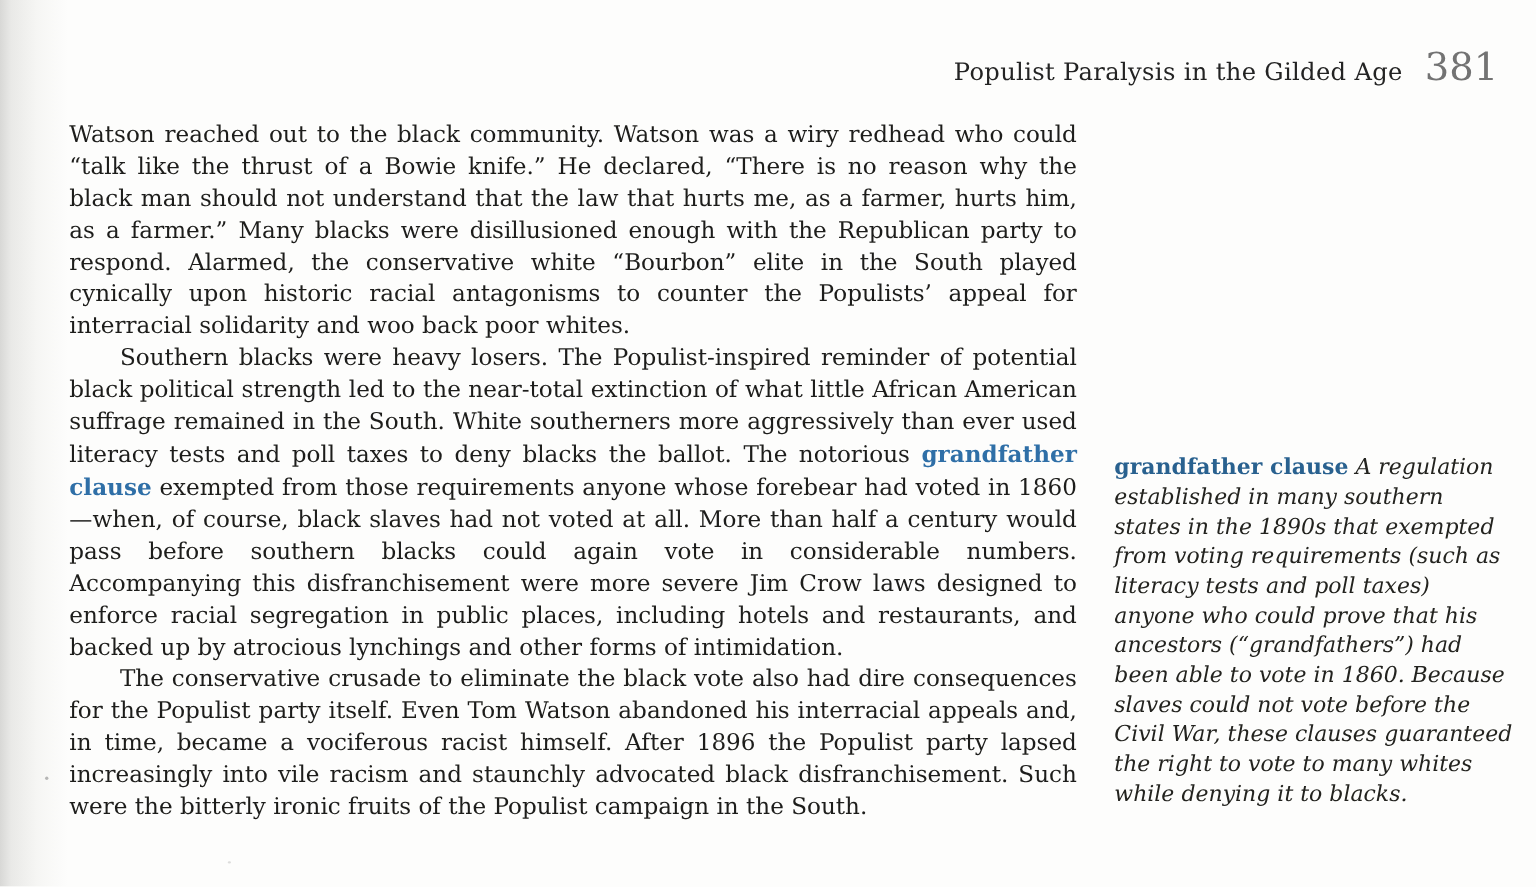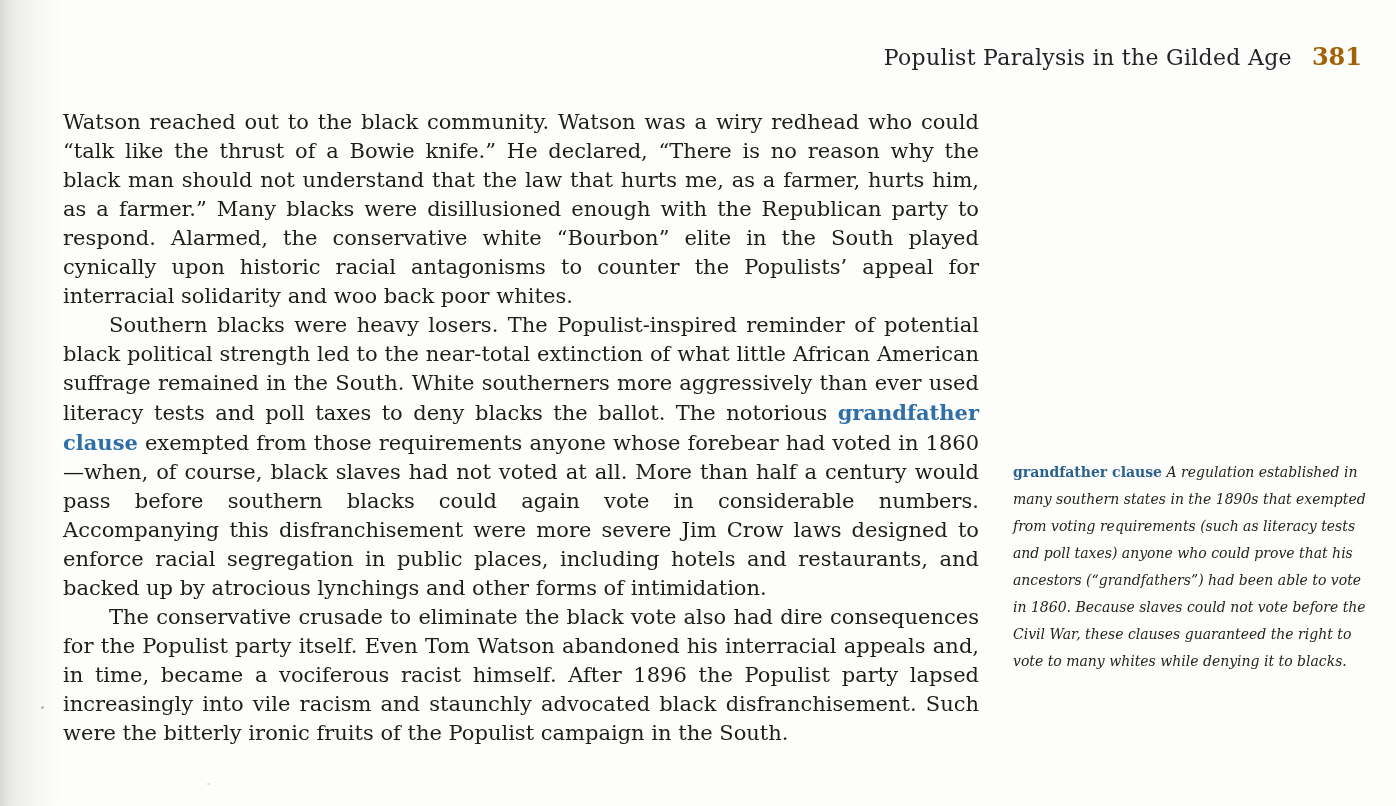--- a/index.html
+++ b/index.html
@@ -32,23 +32,23 @@
     display: flex;
     align-items: baseline;
     white-space: nowrap;
   }
   .running-head .head-title {
     font-size: 22px;
     color: #232323;
     letter-spacing: 0.3px;
   }
   .running-head .page-number {
-    font-size: 24px;
-    font-weight: bold;
-    color: #a16207;
+    font-size: 35px;
+    font-weight: normal;
+    color: #737373;
     margin-left: 20px;
   }
   .main-col {
     position: absolute;
     left: 63px;
     top: 108px;
     width: 916px;
     font-size: 21px;
     line-height: 29px;
     color: #1d1d1b;
@@ -63,24 +63,23 @@
   }
   .keyterm {
     font-weight: bold;
     color: #2f6fa7;
   }
   .sidebar {
     position: absolute;
     left: 1013px;
     top: 411px;
     width: 362px;
-    font-size: 14px;
+    font-size: 20px;
     line-height: 27px;
     color: #23231f;
-    margin-top: 48px;
   }
   .sidebar .sidebar-term {
     font-weight: bold;
     font-style: normal;
     color: #29618f;
   }
   .sidebar .sidebar-def {
     font-style: italic;
   }
   .speck {

